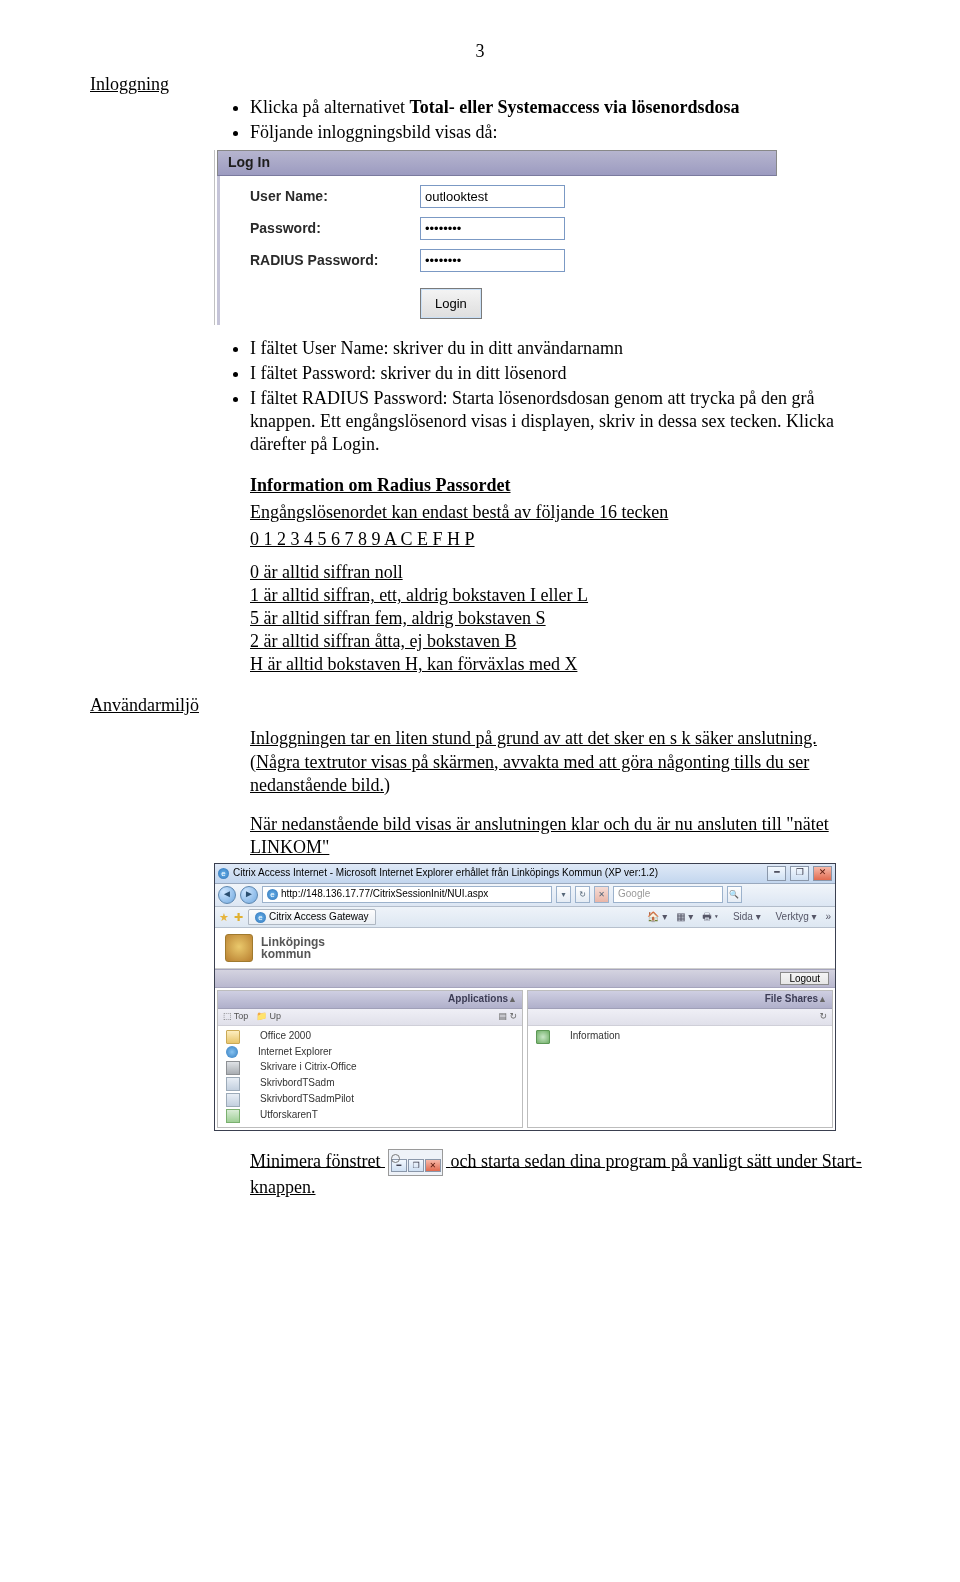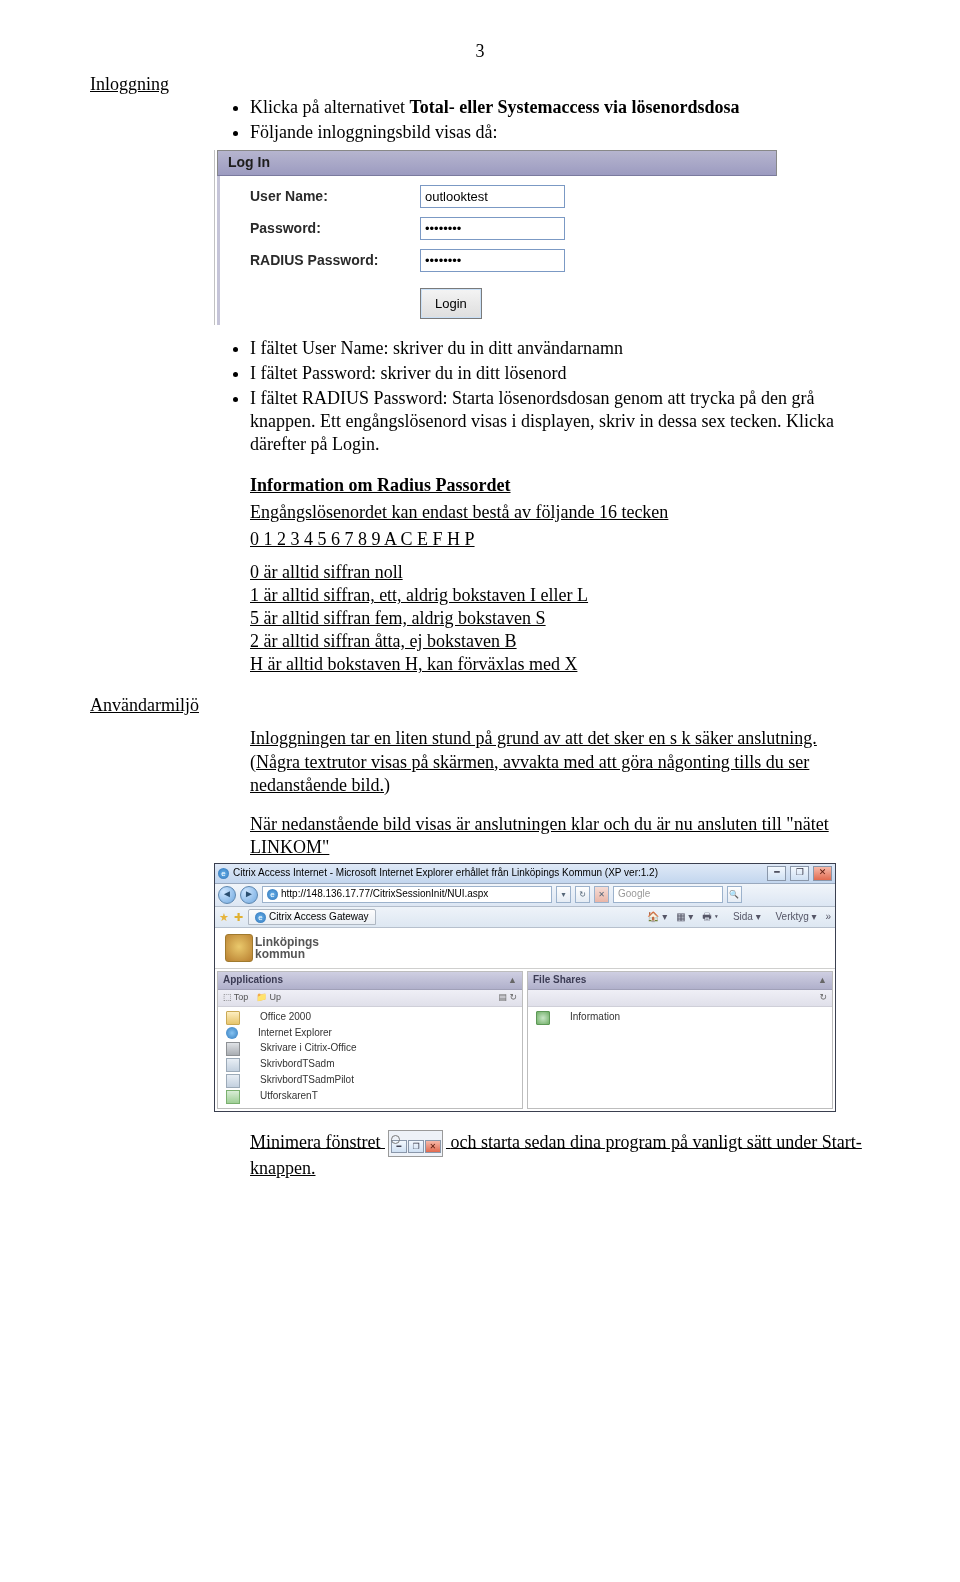--- a/index.html
+++ b/index.html
@@ -148,21 +148,21 @@
     background:linear-gradient(#fdfdfd,#e9eef4);
     border:1px solid #aeb7c2;
     padding:1px 6px;
     border-radius:2px 2px 0 0;
     display:inline-flex;align-items:center;gap:3px;
   }
   .tool-links{color:#556;}
   .tool-links span{margin-left:6px;}
   .shot-body{background:#fff;}
   .brand-row{
-    display:flex;align-items:center;gap:2px;
+    display:flex;align-items:center;gap:8px;
     padding:6px 10px;border-bottom:1px solid #cfcfce;
     background:#fff;
   }
   .lion{
     width:26px;height:26px;border:1px solid #a07a2e;
     background:radial-gradient(circle at 50% 45%, #eac96c, #b87f30);
     border-radius:3px;
   }
   .brand-text{font-family:Arial,sans-serif;font-weight:bold;color:#555;font-size:12px;line-height:1;}
   .logout-row{
@@ -180,21 +180,21 @@
   .panel{
     flex:1;
     border:1px solid #bdbdbd;
     margin:2px;
   }
   .panel-head{
     background:linear-gradient(#cfcfe2,#b0b0cb);
     border-bottom:1px solid #a0a0b8;
     font-weight:bold;color:#3c3c55;
     padding:2px 5px;font-size:10px;
-    display:flex;justify-content:space-between;align-items:center;
+    display:flex;justify-content:flex-end;align-items:center;
   }
   .panel-tool{
     background:linear-gradient(#efeff6,#e0e0ea);
     border-bottom:1px solid #cfcfd8;
     padding:2px 5px;font-size:9px;color:#555;
     display:flex;justify-content:space-between;align-items:center;
   }
   .panel-list{padding:3px 0;}
   .pitem{display:flex;align-items:center;gap:20px;padding:1px 8px;font-size:10px;color:#333;}
   .pic{width:12px;height:12px;display:inline-block;}
@@ -321,20 +321,23 @@
       <span><span>Verktyg</span> ▾</span>
       <span>»</span>
     </span>
   </div>
   <div class="shot-body">
     <div class="brand-row">
       <span class="lion"></span>
       <span class="brand-text">
         <span>Linköpings</span><br><span>kommun</span>
       </span>
+    </div>
+    <div class="logout-row">
+      <button class="logout-btn">Logout</button>
     </div>
     <div class="panels">
       <div class="panel">
         <div class="panel-head">
           <span>Applications</span>
           <span class="tiny">▲</span>
         </div>
         <div class="panel-tool">
           <span>
             <span>⬚ <span>Top</span></span>

